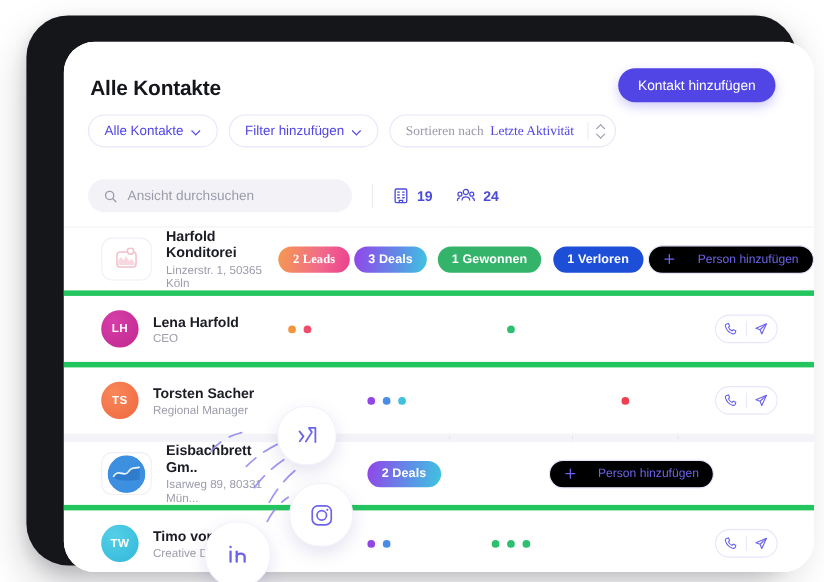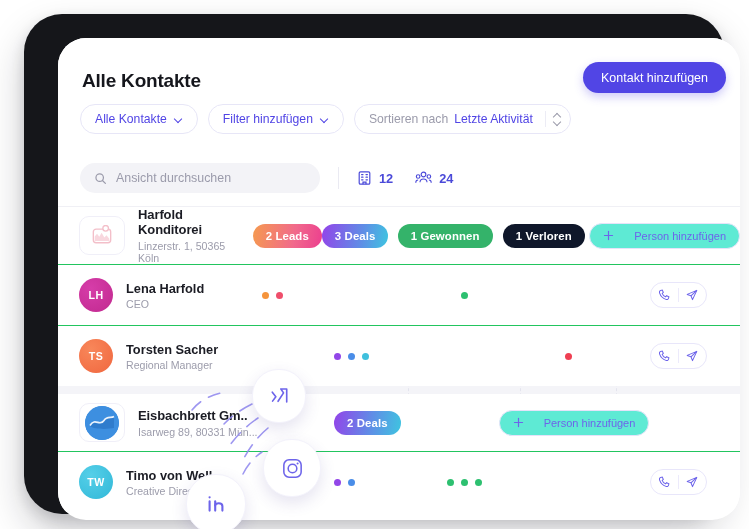--- a/index.html
+++ b/index.html
@@ -22,33 +22,33 @@
     background:#ffffff;border-radius:28px;overflow:hidden;
   }
 
   
   .hdr{position:relative;height:112px;background:#fff;}
   .page-title{
     position:absolute;left:24px;top:32px;
     font-size:19px;font-weight:700;color:#15161c;letter-spacing:-.2px;
   }
   .primary-btn{
-    position:absolute;right:14px;top:24px;
+    position:absolute;right:35px;top:24px;
     background:#5145e5;color:#fff;border:none;border-radius:20px;
     height:31px;padding:0 18px;font-size:12.5px;
     font-family:"Liberation Sans", sans-serif;cursor:pointer;
     box-shadow:0 4px 10px rgba(81,69,229,.28);
   }
   .chips{position:absolute;left:22px;top:66px;display:flex;gap:10px;align-items:center;}
   .chip{
     display:flex;align-items:center;gap:7px;height:28px;padding:0 14px;
     border:1px solid #e7e6f7;border-radius:16px;background:#fff;
     font-size:12.2px;color:#5145e5;cursor:pointer;white-space:nowrap;
   }
-  .chip.sort{color:#9b9bab;gap:6px;padding-right:8px;}
+  .chip.sort{color:#9b9bab;gap:6px;padding-right:8px;font-family:Liberation Serif, serif;}
   .chip.sort .val{color:#5145e5;}
   .chip .sep{width:1px;height:16px;background:#ececf5;margin-left:6px;}
   .cv{display:inline-block;width:9px;height:9px;position:relative;}
   .cv:before{
     content:"";position:absolute;left:1px;top:1px;width:5px;height:5px;
     border-right:1.4px solid currentColor;border-bottom:1.4px solid currentColor;
     transform:rotate(45deg);
   }
   .updown{position:relative;width:10px;height:14px;color:#9b9bab;}
   .updown:before,.updown:after{
@@ -72,24 +72,24 @@
   .counter{display:flex;align-items:center;gap:7px;margin-right:22px;}
   .counter .num{font-size:12.8px;font-weight:700;color:#4b4ad9;}
   svg{display:block;}
 
   
   .tbl{position:relative;}
   .group{position:relative;background:#fff;}
   .gapbar{height:8px;background:#f4f4f8;}
   .row{position:relative;height:60px;display:flex;align-items:center;}
   .row.company{height:57px;}
-  .row.person{height:60px;border-top:1px solid #22c55e;}
-
-  .c-name{width:200px;display:flex;align-items:center;gap:13px;padding-left:21px;box-sizing:border-box;}
-  .c-leads{width:76px;display:flex;align-items:center;justify-content:flex-start;padding-left:4px;box-sizing:border-box;}
+  .row.person{height:60px;border-top:5px solid #22c55e;}
+
+  .c-name{width:200px;display:flex;align-items:center;gap:13px;padding-left:34px;box-sizing:border-box;}
+  .c-leads{width:76px;display:flex;align-items:center;justify-content:flex-start;padding-left:4px;box-sizing:border-box;font-family:Liberation Serif, serif;}
   .c-deals{width:74px;display:flex;align-items:center;justify-content:flex-start;box-sizing:border-box;}
   .c-won{width:112px;display:flex;align-items:center;justify-content:center;box-sizing:border-box;}
   .c-lost{width:96px;display:flex;align-items:center;justify-content:center;box-sizing:border-box;}
   .c-act{flex:1;display:flex;align-items:center;justify-content:center;box-sizing:border-box;}
 
   
   .coldiv{position:absolute;top:0;bottom:0;width:0;border-left:1px dashed #e4e4ee;pointer-events:none;}
 
   .logo-box{
     width:44px;height:37px;border:1px solid #f0eff8;border-radius:10px;
@@ -111,21 +111,21 @@
     height:24px;display:inline-flex;align-items:center;justify-content:center;
     padding:0 13px;border-radius:13px;color:#fff;font-size:11.4px;font-weight:700;
     white-space:nowrap;letter-spacing:.1px;
   }
   .badge.empty{background:#fff;border:1px solid #eeeef5;color:#b3b3c2;font-weight:400;}
   .dots{display:flex;gap:7px;align-items:center;}
   .dot{width:7px;height:7px;border-radius:50%;}
 
   .addbtn{
     display:inline-flex;align-items:center;gap:20px;height:26px;padding:0 13px;
-    border:1px solid #e5e3f9;border-radius:14px;background:#5eead4;
+    border:1px solid #e5e3f9;border-radius:14px;background:#000000;
     color:#6d64ea;font-size:11px;cursor:pointer;white-space:nowrap;
   }
   .actpill{
     display:inline-flex;align-items:center;height:24px;border:1px solid #e8e6fa;
     border-radius:13px;background:#fff;overflow:hidden;
   }
   .actpill .ic{width:27px;display:flex;align-items:center;justify-content:center;cursor:pointer;}
   .actpill .vs{width:1px;height:14px;background:#eceafb;}
 
   
@@ -189,21 +189,21 @@
               <rect x="2.2" y="1.8" width="10.6" height="12.4" rx="1.3"></rect>
               <line x1="4.6" y1="4.6" x2="6" y2="4.6" stroke-linecap="round"></line>
               <line x1="9" y1="4.6" x2="10.4" y2="4.6" stroke-linecap="round"></line>
               <line x1="4.6" y1="7.2" x2="6" y2="7.2" stroke-linecap="round"></line>
               <line x1="9" y1="7.2" x2="10.4" y2="7.2" stroke-linecap="round"></line>
               <line x1="4.6" y1="9.8" x2="6" y2="9.8" stroke-linecap="round"></line>
               <line x1="9" y1="9.8" x2="10.4" y2="9.8" stroke-linecap="round"></line>
               <path d="M6 14.2v-2.1h3v2.1"></path>
             </svg>
           </span>
-          <span class="num">12</span>
+          <span class="num">19</span>
         </div>
 
         <div class="counter">
           <span>
             <svg width="17" height="16" viewBox="0 0 18 16" fill="none" stroke="#4b4ad9" stroke-width="1.2">
               <circle cx="9" cy="4.3" r="2.5"></circle>
               <path d="M5.3 12.6c0-2.1 1.6-3.6 3.7-3.6s3.7 1.5 3.7 3.6"></path>
               <circle cx="3.3" cy="6.4" r="1.9"></circle>
               <path d="M0.8 13.1c0-1.8 1.1-3 2.5-3"></path>
               <circle cx="14.7" cy="6.4" r="1.9"></circle>
@@ -242,21 +242,21 @@
             <div class="c-leads">
               <span class="badge" style="background:linear-gradient(100deg,#f59a4f 0%,#f1698c 60%,#ec3f8f 100%)">2 Leads</span>
             </div>
             <div class="c-deals">
               <span class="badge" style="background:linear-gradient(100deg,#9344e9 0%,#5f8de6 60%,#3ec5e0 100%)">3 Deals</span>
             </div>
             <div class="c-won">
               <span class="badge" style="background:#34b36a">1 Gewonnen</span>
             </div>
             <div class="c-lost">
-              <span class="badge" style="background:#0f172a">1 Verloren</span>
+              <span class="badge" style="background:#1d4ed8">1 Verloren</span>
             </div>
             <div class="c-act">
               <button class="addbtn">
                 <span>
                   <svg width="11" height="11" viewBox="0 0 12 12" stroke="#6d64ea" stroke-width="1.3" stroke-linecap="round">
                     <line x1="6" y1="1.6" x2="6" y2="10.4"></line>
                       <line x1="1.6" y1="6" x2="10.4" y2="6"></line>
                   </svg>
                 </span>
                 <span>Person hinzufügen</span>

